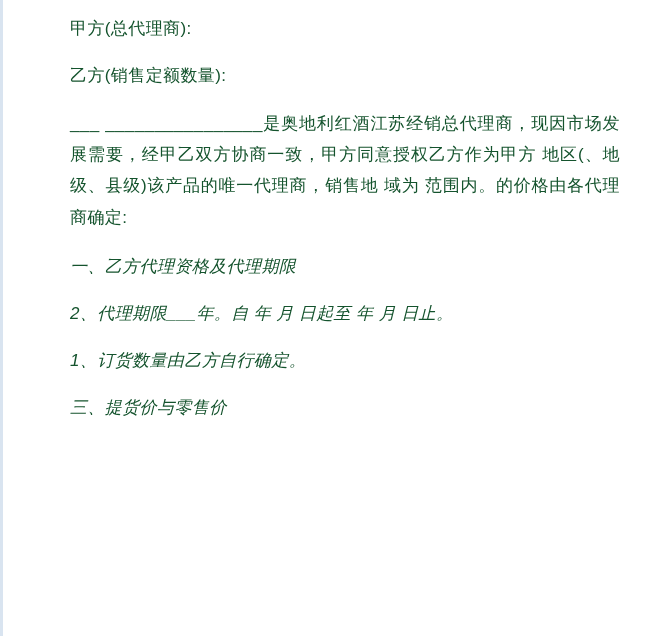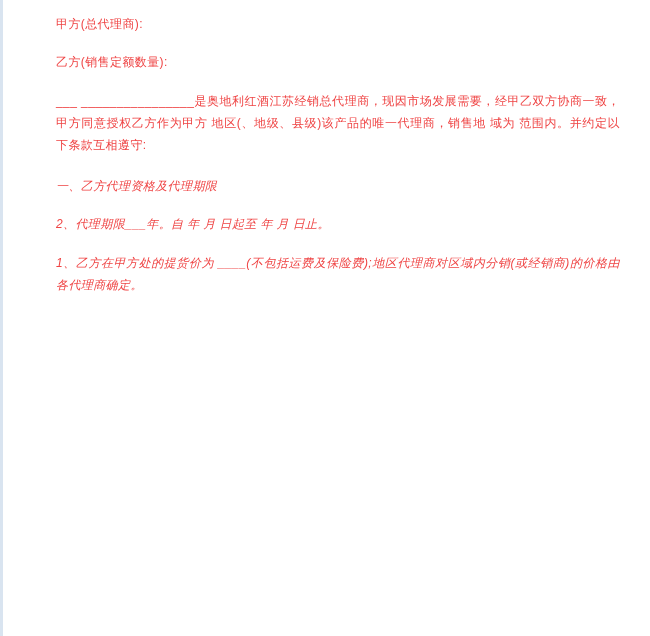--- a/index.html
+++ b/index.html
@@ -26,24 +26,24 @@
     top: 0;
     width: 3px;
     height: 636px;
     background: #d9e4f0;
   }
   .doc-body {
     padding: 14px 30px 0 54px;
     box-sizing: border-box;
   }
   .para {
-    font-size: 12px;
+    font-size: 17px;
     line-height: 1.75;
-    color: #ef4444;
-    margin: 0 0 17px 2px;
+    color: #14532d;
+    margin: 0 0 17px 16px;
     letter-spacing: 0.4px;
     text-align: justify;
     word-break: break-all;
   }
   .para.indent {
     text-indent: 0;
     font-style: italic;
   }
   .para.multiline {
     line-height: 1.85;
@@ -51,18 +51,19 @@
   }
 </style>
 </head>
 <body>
 
 <div class="page">
   <div class="left-rule"></div>
   <div class="doc-body">
     <p class="para">甲方(总代理商):</p>
     <p class="para">乙方(销售定额数量):</p>
-    <p class="para multiline">___ ________________是奥地利红酒江苏经销总代理商，现因市场发展需要，经甲乙双方协商一致，甲方同意授权乙方作为甲方 地区(、地级、县级)该产品的唯一代理商，销售地 域为 范围内。并约定以下条款互相遵守:</p>
+    <p class="para multiline">___ ________________是奥地利红酒江苏经销总代理商，现因市场发展需要，经甲乙双方协商一致，甲方同意授权乙方作为甲方 地区(、地级、县级)该产品的唯一代理商，销售地 域为 范围内。的价格由各代理商确定:</p>
     <p class="para indent">一、乙方代理资格及代理期限</p>
     <p class="para indent">2、代理期限___年。自 年 月 日起至 年 月 日止。</p>
-    <p class="para indent multiline">1、乙方在甲方处的提货价为 ____(不包括运费及保险费);地区代理商对区域内分销(或经销商)的价格由各代理商确定。</p>
+    <p class="para indent">1、订货数量由乙方自行确定。</p>
+    <p class="para indent">三、提货价与零售价</p>
   </div>
 </div>
 
 </body></html>

